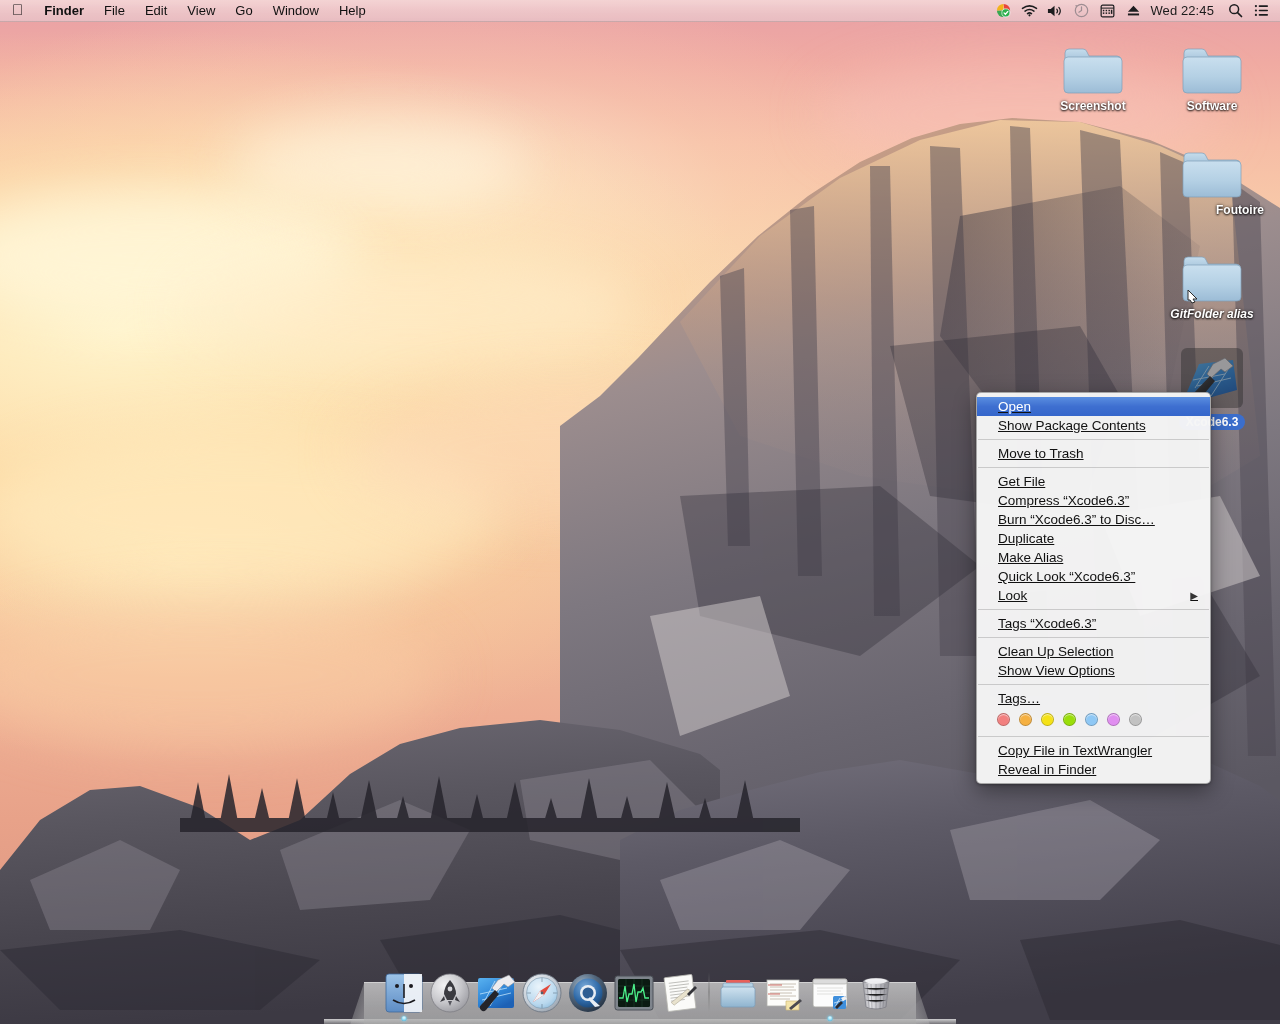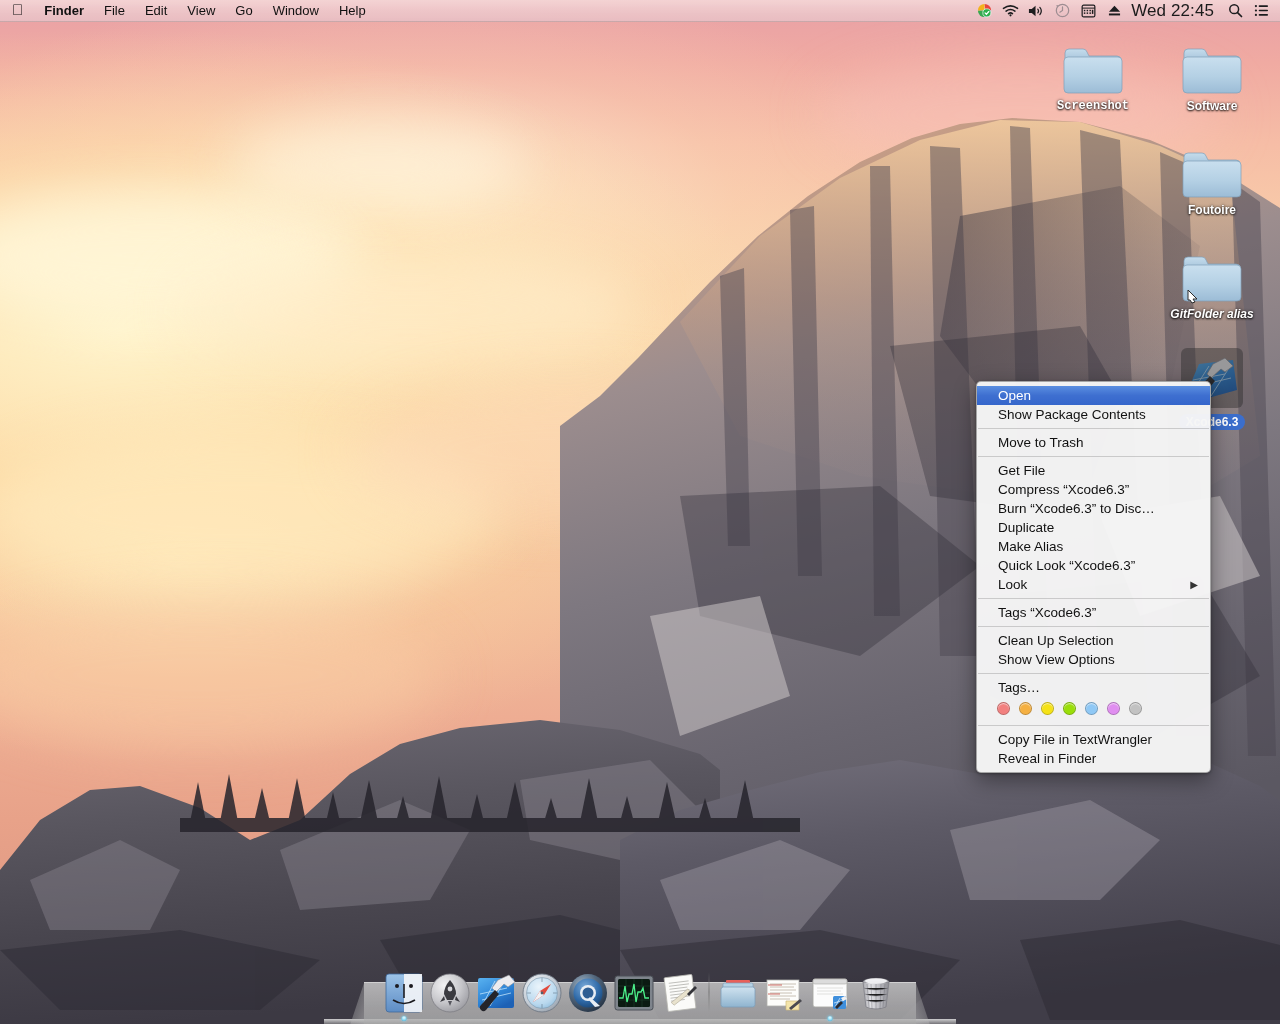--- a/index.html
+++ b/index.html
@@ -57,21 +57,21 @@
     font-size:13px; color:#111; white-space:nowrap; cursor:default;
   }
   .mb-item.apple { padding:0 11px 0 12px; }
   .mb-item.bold { font-weight:bold; }
   .apple-glyph { font-size:15px; line-height:22px; display:inline-block; position:relative; top:-1px; }
   .mb-right { margin-left:auto; display:flex; align-items:center; height:22px; padding-right:6px; gap:0; }
   .mb-icon {
     width:26px; height:22px; display:flex; align-items:center; justify-content:center;
     cursor:default;
   }
-  .mb-clock { font-size:17px; padding:0 8px 0 4px; white-space:nowrap; letter-spacing:0.1px; }
+  .mb-clock { font-size:13px; padding:0 8px 0 4px; white-space:nowrap; letter-spacing:0.1px; }
 
   
   .mb-icon svg { display:block; }
 
   
   .desk-icon {
     position:absolute; width:104px; text-align:center; cursor:default;
     z-index:20;
   }
   .desk-icon .glyph { height:62px; display:flex; align-items:flex-end; justify-content:center; position:relative; }
@@ -84,29 +84,30 @@
     background:#3b6ecc; border-radius:9px; padding:1px 7px; display:inline-block;
     text-shadow:none;
   }
   .desk-icon.selected .glyph::before {
     content:""; position:absolute; left:50%; top:2px; transform:translateX(-50%);
     width:62px; height:60px; background:rgba(40,40,40,0.42); border-radius:6px;
   }
 
   
   #ctxmenu {
-    position:absolute; left:976px; top:381px; width:235px;
+    position:absolute; left:976px; top:392px; width:235px;
     background:rgba(246,246,246,0.97);
     border:1px solid rgba(140,140,140,0.75);
     border-radius:5px;
     box-shadow:0 7px 22px rgba(0,0,0,0.42), 0 1px 3px rgba(0,0,0,0.3);
     padding:4px 0 4px 0;
     font-size:13.5px; color:#111;
     z-index:80;
     overflow:hidden;
+    text-decoration:underline;
   }
   .ctx-item {
     height:19px; line-height:19px; padding:0 12px 0 21px;
     white-space:nowrap; cursor:default; position:relative;
     display:flex; align-items:center;
   }
   .ctx-item.highlight {
     background:linear-gradient(to bottom, #5a8ee0 0%, #3e6fd0 50%, #3566cb 100%);
     color:#fff; font-weight:normal;
   }
@@ -280,21 +281,21 @@
       <path d="M 364 70 L 371 46 L 378 70 Z"></path>
         <path d="M 400 70 L 409 26 L 418 70 Z"></path>
       <path d="M 440 70 L 447 44 L 454 70 Z"></path>
         <path d="M 478 70 L 487 30 L 496 70 Z"></path>
       <path d="M 518 70 L 525 46 L 532 70 Z"></path>
         <path d="M 556 70 L 565 28 L 574 70 Z"></path>
       <rect x="0" y="66" width="620" height="14"></rect>
     </g>
   </svg>
 
-  <div class="desk-icon" style="left:1041px;top:34px;font-family:Liberation Mono, monospace;">
+  <div class="desk-icon" style="left:1041px;top:34px;">
     <div class="glyph">
       <svg width="62" height="52" viewBox="0 0 62 52">
         <defs>
           <linearGradient id="fg1" x1="0" y1="0" x2="0" y2="1">
             <stop offset="0%" stop-color="#c5dcec"></stop>
               <stop offset="100%" stop-color="#9dbdd6"></stop>
           </linearGradient>
           <linearGradient id="fg2" x1="0" y1="0" x2="0" y2="1">
             <stop offset="0%" stop-color="#c9dfee"></stop>
               <stop offset="55%" stop-color="#b4d0e4"></stop>
@@ -311,21 +312,21 @@
   <div class="desk-icon" style="left:1160px;top:34px;">
     <div class="glyph">
       <svg width="62" height="52" viewBox="0 0 62 52">
         <path d="M 3 9 q0-4 4-4 h14 q3 0 4 3 l2 4 h28 q4 0 4 4 v4 H3 Z" fill="url(#fg1)" stroke="#7f9fb8" stroke-width="0.7"></path>
         <rect x="2" y="13" width="58" height="36" rx="4" fill="url(#fg2)" stroke="#7f9fb8" stroke-width="0.7"></rect>
       </svg>
     </div>
     <div class="caption">Software</div>
   </div>
 
-  <div class="desk-icon" style="left:1160px;top:138px;">
+  <div class="desk-icon" style="left:1160px;top:138px;text-align:right;">
     <div class="glyph">
       <svg width="62" height="52" viewBox="0 0 62 52">
         <path d="M 3 9 q0-4 4-4 h14 q3 0 4 3 l2 4 h28 q4 0 4 4 v4 H3 Z" fill="url(#fg1)" stroke="#7f9fb8" stroke-width="0.7"></path>
         <rect x="2" y="13" width="58" height="36" rx="4" fill="url(#fg2)" stroke="#7f9fb8" stroke-width="0.7"></rect>
       </svg>
     </div>
     <div class="caption">Foutoire</div>
   </div>
 
   <div class="desk-icon" style="left:1160px;top:242px;font-style:italic;">

